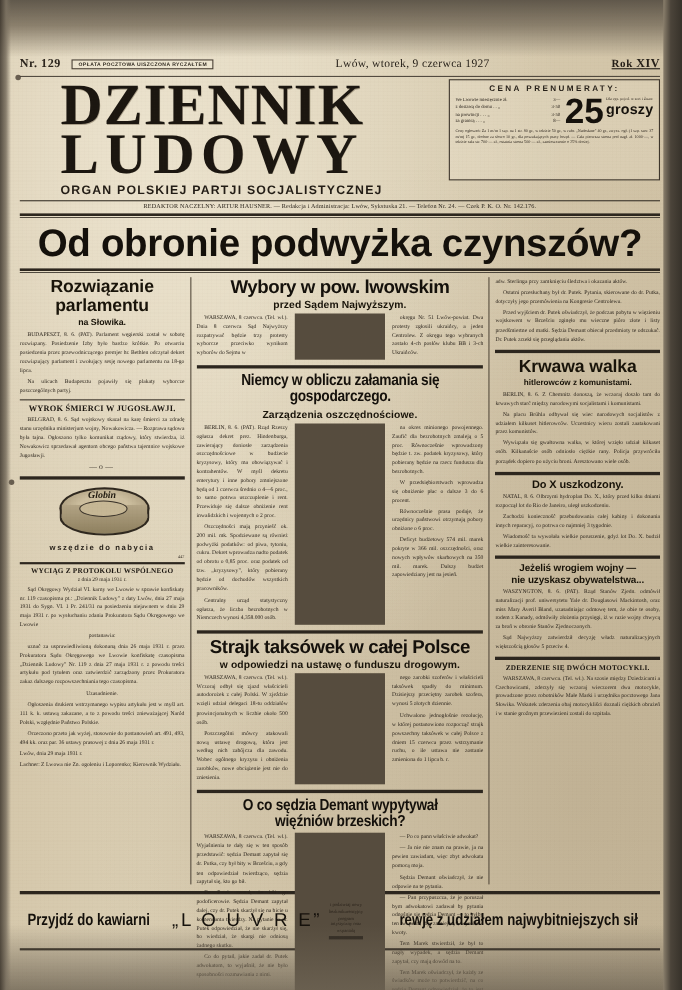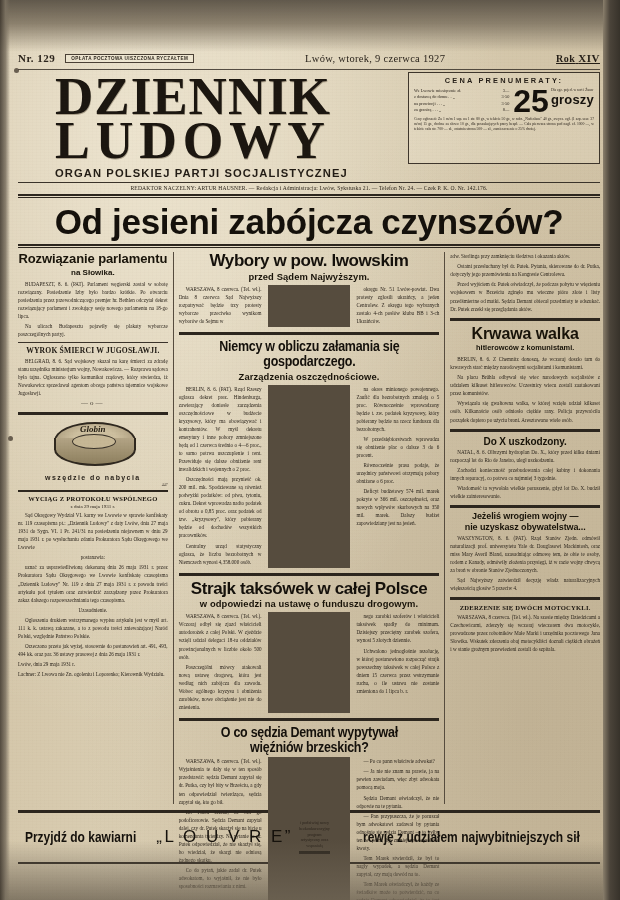--- a/index.html
+++ b/index.html
@@ -88,21 +88,21 @@
   .c1{width:160px;padding-right:5px;}
   .c2{width:282px;padding:0 5px;border-left:1px solid #564c3e;border-right:1px solid #564c3e;}
   .c3{width:160px;padding-left:5px;}
   .c2inner{display:flex;gap:6px;}
   .c2inner > div{flex:1;min-width:0;}
   .sep-v{width:1px;background:#564c3e;}
 
   p.bd{margin:0 0 2px 0;font-size:5.1px;line-height:1.58;text-align:justify;color:#2a231b;
     text-indent:7px;}
   p.bd.ni{text-indent:0;}
-  .hl-a{font-family:"Liberation Sans",sans-serif;font-weight:bold;font-size:13px;
+  .hl-a{font-family:"Liberation Sans",sans-serif;font-weight:bold;font-size:16px;
     text-align:center;line-height:1.1;color:#181309;margin:0 0 1px 0;letter-spacing:-.1px;}
   .hl-sub{font-family:"Liberation Sans",sans-serif;font-weight:bold;font-size:8px;
     text-align:center;color:#181309;margin:0 0 3px 0;}
   .hl-small{font-family:"Liberation Serif",serif;font-weight:bold;font-size:7.6px;
     text-align:center;color:#1b1610;margin:3px 0 2px 0;letter-spacing:.2px;}
   .hl-big{font-family:"Liberation Sans",sans-serif;font-weight:bold;font-size:17px;
     text-align:center;line-height:1.04;color:#14100b;margin:0 0 1px 0;letter-spacing:-.4px;}
   .hl-cond{font-family:"Liberation Sans",sans-serif;font-weight:bold;font-size:14.5px;
     text-align:center;line-height:1.05;color:#14100b;margin:0 0 1px 0;
     transform:scaleX(.86);transform-origin:center;letter-spacing:-.3px;}
@@ -207,21 +207,21 @@
           </div>
         </div>
         <div class="cena-foot">Ceny ogłoszeń: Za 1 m/m 1 szp. na 1 str. 80 gr., w tekście 50 gr., w rubr. „Nadesłane" 40 gr., zwycz. ogł. (1 szp. szer. 37 m/m) 15 gr., drobne za słowo 10 gr., dla poszukujących pracy bezpł. — Cała pierwsza strona pod nagł. zł. 1000·—, w tekście cała str. 700·— zł., ostatnia strona 500·— zł., zamieszczenie o 25% drożej.</div>
       </div>
     </div>
 
     <div class="rule-thin"></div>
     <div class="editor">REDAKTOR NACZELNY: ARTUR HAUSNER. — Redakcja i Administracja: Lwów, Sykstuska 21. — Telefon Nr. 24. — Czek P. K. O. Nr. 142.176.</div>
     <div class="rule-dbl"></div>
 
-    <div class="bighead">Od jesieni zabójcza czynszów?</div>
+    <div class="bighead">Od obronie podwyżka czynszów?</div>
     <div class="rule-dbl2"></div>
 
     <div class="cols">
 
       <div class="col c1">
         <div>
           <div class="hl-a">Rozwiązanie parlamentu</div>
           <div class="hl-sub">na Słowika.</div>
           <p class="bd">BUDAPESZT, 8. 6. (PAT). Parlament węgierski został w sobotę rozwiązany. Posiedzenie Izby było bardzo krótkie. Po otwarciu posiedzenia przez przewodniczącego premjer hr. Bethlen odczytał dekret rozwiązujący parlament i zwołujący sesję nowego parlamentu na 18-go lipca.</p>
           <p class="bd">Na ulicach Budapesztu pojawiły się plakaty wyborcze poszczególnych partyj.</p>

